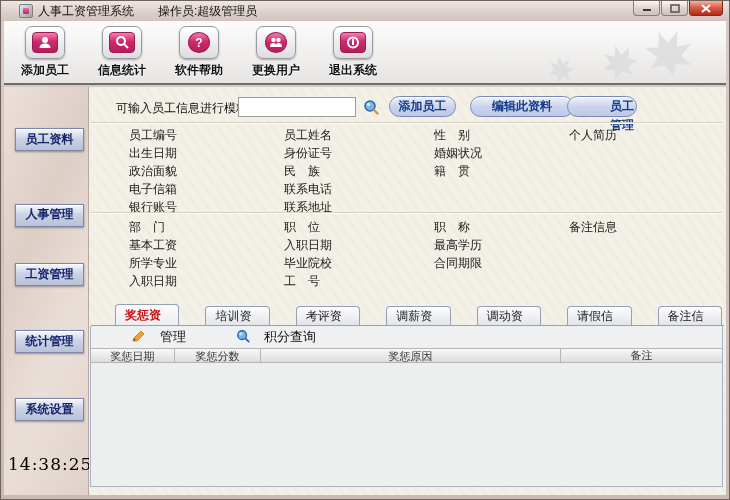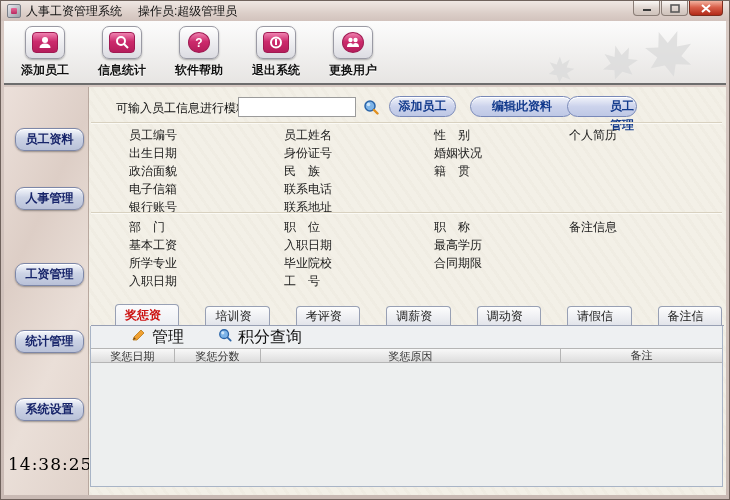--- a/index.html
+++ b/index.html
@@ -4,28 +4,28 @@
 <style>
   * { margin:0; padding:0; box-sizing:border-box; }
   html,body { width:730px; height:500px; overflow:hidden; font-family:"Liberation Sans","DejaVu Sans",sans-serif; }
 
   .window { position:relative; width:730px; height:500px;
     background:linear-gradient(#d9cbc5,#c9bab4); border:1px solid #6f625c; }
 
   
   .titlebar { position:absolute; top:0; left:0; right:0; height:20px;
     background:linear-gradient(#efe7e3,#dccfc9 60%,#d2c3bd);
-    display:flex; align-items:center; padding:0 4px; }
+    display:flex; align-items:center; padding:0 16px; }
   .app-icon { width:14px; height:14px; margin:0 5px 0 2px;
     background:linear-gradient(135deg,#e8e8ee,#9aa0a8); border:1px solid #7a7f88;
     border-radius:2px; position:relative; }
   .app-icon::after{ content:""; position:absolute; left:3px; top:3px; width:6px; height:6px;
     background:linear-gradient(#e86a9a,#b82a60); border-radius:1px;}
   .title-text { font-size:12px; color:#111; }
-  .operator-text { font-size:12px; color:#111; margin-left:16px; }
+  .operator-text { font-size:12px; color:#111; margin-left:24px; }
   .win-controls { position:absolute; top:0; right:6px; display:flex; }
   .wbtn { width:27px; height:15px; border:1px solid #8a7d76; border-top:none;
     border-radius:0 0 4px 4px; background:linear-gradient(#fbf8f6,#ddd2cc 55%,#cfc2bb);
     display:flex; align-items:center; justify-content:center; margin-left:1px; }
   .wbtn.close { width:34px; background:linear-gradient(#f3b3a0,#d9604a 45%,#b22a18);
     border-color:#7d2d1e; }
   .wbtn svg { display:block; }
 
   
   .toolbar { position:absolute; top:20px; left:3px; right:3px; height:64px;
@@ -41,21 +41,21 @@
     display:flex; align-items:center; justify-content:center; }
   .tool-label { margin-top:3px; font-size:12px; font-weight:bold; color:#111; text-shadow:0 1px 0 #fff; }
 
   
   .app-body { position:absolute; top:86px; left:3px; right:3px; bottom:4px; display:flex; }
 
   .sidebar { width:85px; position:relative;
     background:linear-gradient(115deg,#ece0da,#ddcec6 35%,#eadfd8 65%,#e0d2ca);
     border-right:1px solid #b8a89f; }
   .side-btn { position:absolute; left:11px; width:69px; height:23px;
-    border:1px solid #7d87a8; border-radius:9px;
+    border:1px solid #7d87a8; border-radius:0;
     background:linear-gradient(#f6f8fc,#ccd3e5 45%,#b9c1d8);
     box-shadow:0 1px 2px rgba(0,0,0,.35), inset 0 1px 0 #fff;
     font-size:12px; font-weight:bold; color:#17246a; text-align:center; line-height:21px; }
   .clock { position:absolute; left:4px; top:367px; font-family:"DejaVu Serif",serif;
     font-size:17px; color:#000; letter-spacing:1px; }
 
   .main { position:relative; flex:1; background:#f3f0e7;
     background-image:repeating-linear-gradient(55deg, rgba(190,180,160,.06) 0 3px, rgba(255,255,255,0) 3px 9px); }
 
   
@@ -81,22 +81,22 @@
     border-bottom:1px solid #98a0b4; }
   .tab { height:19px; padding:0 9px; margin-right:2px; font-size:12px; color:#222; line-height:19px;
     border:1px solid #98a0b4; border-bottom:none; border-radius:4px 4px 0 0;
     background:linear-gradient(#fdfdfd,#e2e4ea);margin-left:24px; }
   .tab.active { height:21px; line-height:21px; font-weight:bold; color:#cc1111;
     background:linear-gradient(#fbfbfd,#eceef2); }
 
   
   .panel { position:absolute; left:1px; right:3px; top:239px; bottom:8px;
     border:1px solid #a8b4c6; border-top:none; background:#eef0f2; display:flex; flex-direction:column; }
-  .panel-toolbar { height:22px; display:flex; align-items:center; font-size:16px; color:#111;
-    padding-left:40px; gap:6px; }
+  .panel-toolbar { height:22px; display:flex; align-items:center; font-size:13px; color:#111;
+    padding-left:40px; gap:14px; }
   .panel-toolbar .gap { width:22px; }
   .grid-header { height:15px; display:flex; background:linear-gradient(#f8f8f8,#dddddd);
     border-top:1px solid #b5b5b5; border-bottom:1px solid #b5b5b5; }
   .gh { font-size:11px; color:#333; text-align:center; line-height:14px; border-right:1px solid #b5b5b5; }
   .gh:nth-child(1){ width:84px; } .gh:nth-child(2){ width:86px; }
   .gh:nth-child(3){ width:300px; } .gh:nth-child(4){ flex:1; border-right:none;font-family:Liberation Mono, monospace; }
   .grid-body { flex:1; background:#edefef; }
 </style>
 </head>
 <body>
@@ -169,51 +169,51 @@
             <svg width="14" height="15" viewBox="0 0 14 15">
                 <text x="7" y="12" text-anchor="middle" font-size="12" font-weight="bold" fill="#fff" font-family="Liberation Sans, sans-serif">?</text>
               </svg>
           </span>
         </div>
         <span class="tool-label">软件帮助</span>
       </div>
 
       <div class="tool-btn">
         <div class="tool-tile">
-          <span class="tool-ico">
-            <svg width="16" height="15" viewBox="0 0 16 15">
-                <circle cx="8" cy="7.5" r="5" fill="none" stroke="#fff" stroke-width="2"></circle>
-                <rect x="7" y="4" width="2" height="6" fill="#fff"></rect>
-              </svg>
-          </span>
-        </div>
-        <span class="tool-label">退出系统</span>
-      </div>
-
-      <div class="tool-btn">
-        <div class="tool-tile">
           <span class="tool-ico" style="border-radius:50%; width:22px; height:21px;">
             <svg width="16" height="15" viewBox="0 0 16 15">
                 <circle cx="5.5" cy="5" r="2.2" fill="#fff"></circle>
                 <circle cx="10.5" cy="5" r="2.2" fill="#fff"></circle>
                 <path d="M2 12 Q2 8 5.5 8 Q8 8 8 10 Q8 8 10.5 8 Q14 8 14 12 Z" fill="#fff"></path>
               </svg>
           </span>
         </div>
         <span class="tool-label">更换用户</span>
       </div>
 
+      <div class="tool-btn">
+        <div class="tool-tile">
+          <span class="tool-ico">
+            <svg width="16" height="15" viewBox="0 0 16 15">
+                <circle cx="8" cy="7.5" r="5" fill="none" stroke="#fff" stroke-width="2"></circle>
+                <rect x="7" y="4" width="2" height="6" fill="#fff"></rect>
+              </svg>
+          </span>
+        </div>
+        <span class="tool-label">退出系统</span>
+      </div>
+
     </div>
   </div>
 
   <div class="app-body">
 
     <div class="sidebar">
       <div class="side-btn" style="top:41px;">员工资料</div>
-      <div class="side-btn" style="top:100px;">人事管理</div>
+      <div class="side-btn" style="top:117px;font-family:Liberation Mono, monospace;">人事管理</div>
       <div class="side-btn" style="top:176px;">工资管理</div>
       <div class="side-btn" style="top:243px;">统计管理</div>
       <div class="side-btn" style="top:311px;">系统设置</div>
       <div class="clock">14:38:25</div>
     </div>
 
     <div class="main">
 
       <div class="search-row">
         <span class="search-label">可输入员工信息进行模糊查询</span>

